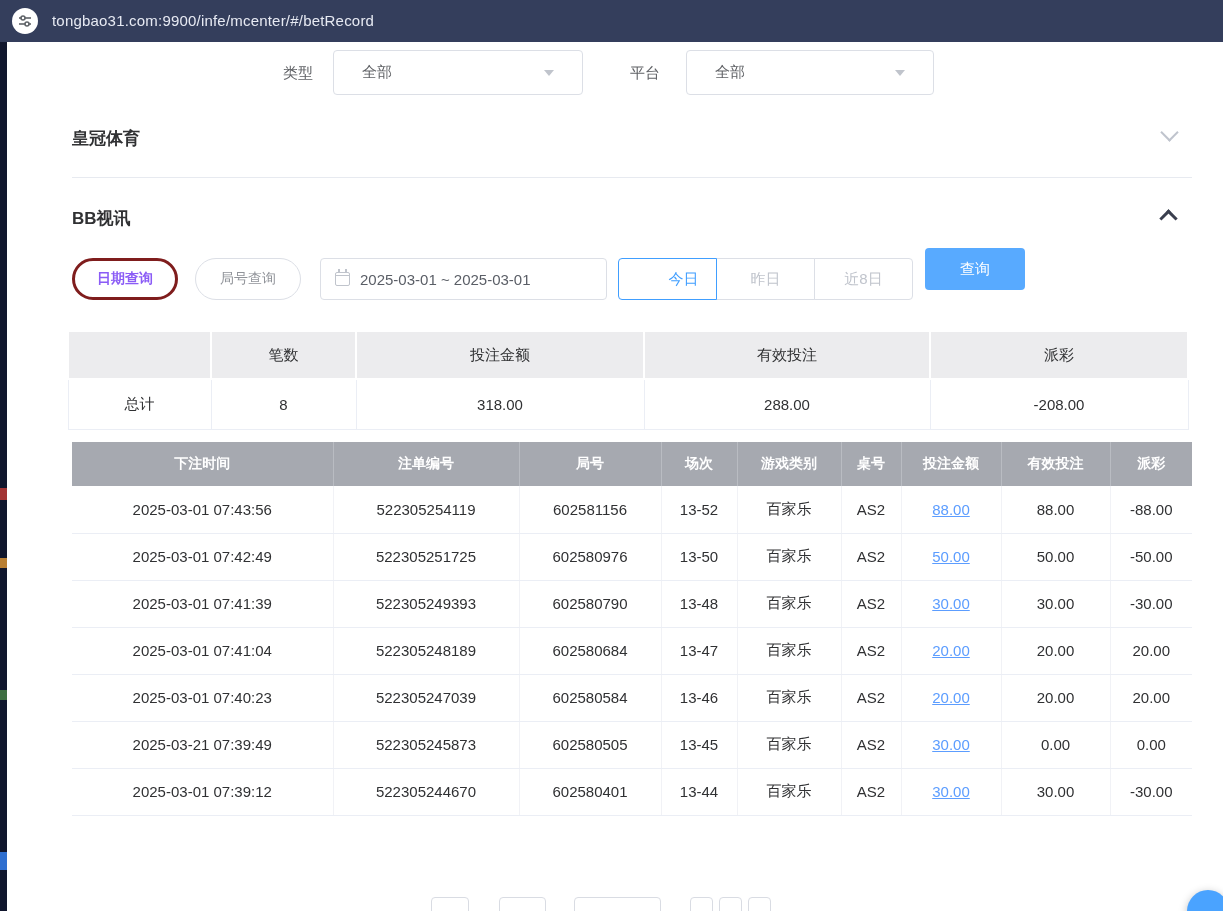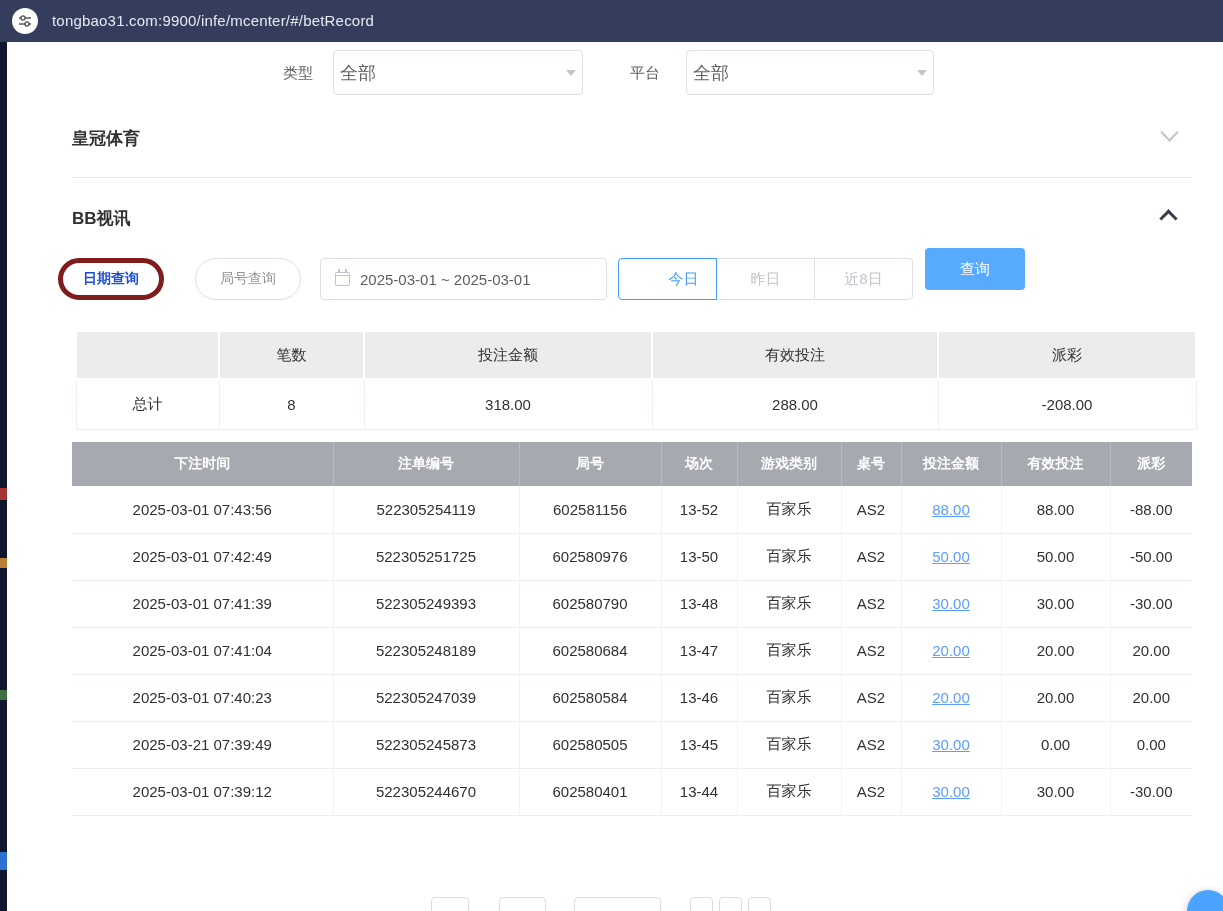--- a/index.html
+++ b/index.html
@@ -20,56 +20,56 @@
   .frag-red { top:446px; height:12px; background:#a23434; }
   .frag-orange { top:516px; height:10px; background:#b97f33; }
   .frag-green { top:648px; height:10px; background:#3e6f42; }
   .frag-blue { top:810px; height:18px; background:#2f6fd0; }
 
   
   .fld-label { position:absolute; font-size:15px; color:#606266; }
   .lbl-type { left:283px; top:64px; }
   .lbl-platform { left:630px; top:64px; }
   .select { position:absolute; top:50px; height:45px; border:1px solid #dcdfe6; border-radius:4px; background:#fff;
-    display:flex; align-items:center; justify-content:space-between; padding:0 6px; font-size:18px; color:#606266; cursor:pointer; }
+    display:flex; align-items:center; justify-content:space-between; padding:0 28px; font-size:15px; color:#606266; cursor:pointer; }
   .select-type { left:333px; width:250px; }
   .select-platform { left:686px; width:248px; }
   .caret-down { width:0; height:0; border:5px solid transparent; border-top:6px solid #c0c4cc; margin-top:6px; }
 
   
   .section-title { position:absolute; left:72px; font-size:17px; font-weight:700; color:#303133; }
   .title-crown { top:127px; }
   .title-bb { top:207px; }
   .chev { position:absolute; width:13px; height:13px; }
   .chev-down-crown { left:1163px; top:126px; border-right:2.5px solid #bfc4cd; border-bottom:2.5px solid #bfc4cd; transform:rotate(45deg); cursor:pointer; }
   .chev-up-bb { left:1162px; top:212px; border-right:3px solid #3a3f4e; border-bottom:3px solid #3a3f4e; transform:rotate(-135deg); cursor:pointer; }
   .divider { position:absolute; left:72px; top:177px; width:1120px; height:1px; background:#e7eaf0; }
 
   
   .pill-btn { position:absolute; top:258px; height:42px; border-radius:21px; background:#fff; font-size:14px;
     display:flex; align-items:center; justify-content:center; cursor:pointer; font-family:inherit; }
-  .btn-date-query { left:58px; width:106px; border:5px solid #7f1d1d; color:#1d4ed8; font-weight:700; }
+  .btn-date-query { left:72px; width:106px; border:3px solid #7f1d1d; color:#8b5cf6; font-weight:700; }
   .btn-round-query { left:195px; width:106px; border:1px solid #dcdfe6; color:#909399; }
   .date-input { position:absolute; left:320px; top:258px; width:287px; height:42px; border:1px solid #dcdfe6; border-radius:4px;
     background:#fff; display:flex; align-items:center; padding:0 14px; font-size:15px; color:#5a5e66; cursor:pointer; }
   .cal-icon { position:relative; width:15px; height:14px; border:1px solid #c0c4cc; border-radius:2px; margin-right:10px; flex:none; }
   .cal-icon::before { content:""; position:absolute; left:-1px; right:-1px; top:2px; height:1px; background:#c0c4cc; }
   .cal-icon::after { content:""; position:absolute; top:-4px; left:2px; width:2px; height:3px; background:#c0c4cc; box-shadow:7px 0 0 #c0c4cc; }
   .quick-group { position:absolute; left:618px; top:258px; display:flex; }
   .quick-btn { width:99px; height:42px; background:#fff; border:1px solid #dcdfe6; font-size:15px; color:#c0c4cc;
     cursor:pointer; font-family:inherit; }
   .quick-btn + .quick-btn { margin-left:-1px; }
   .quick-btn:first-child { border-radius:4px 0 0 4px;padding-left:32px; }
   .quick-btn:last-child { border-radius:0 4px 4px 0; }
   .quick-btn.active { border-color:#409eff; color:#409eff; position:relative; z-index:1; }
   .search-btn { position:absolute; left:925px; top:248px; width:100px; height:42px; background:#58aaff; color:#fff;
     border:none; border-radius:4px; font-size:15px; cursor:pointer; font-family:inherit; }
 
   
-  .summary-table { position:absolute; left:75px; top:330px; width:1120px; border-collapse:collapse; table-layout:fixed; }
+  .summary-table { position:absolute; left:67px; top:330px; width:1120px; border-collapse:collapse; table-layout:fixed; }
   .summary-table th { background:#ececee; height:48px; font-size:15px; font-weight:400; color:#303133;
     border:2px solid #fff; text-align:center; }
   .summary-table td { height:50px; font-size:15px; color:#303133; text-align:center; border:1px solid #ebeef5; background:#fff; }
 
   
   .bet-table { position:absolute; left:72px; top:442px; width:1120px; border-collapse:collapse; table-layout:fixed; }
   .bet-table th { background:#a6a9b0; color:#fff; font-size:14px; font-weight:700; height:44px; text-align:center;
     border-right:1px solid #b9bcc2; }
   .bet-table th:last-child { border-right:none; }
   .bet-table td { height:47px; font-size:15px; color:#303133; text-align:center; background:#fff;

